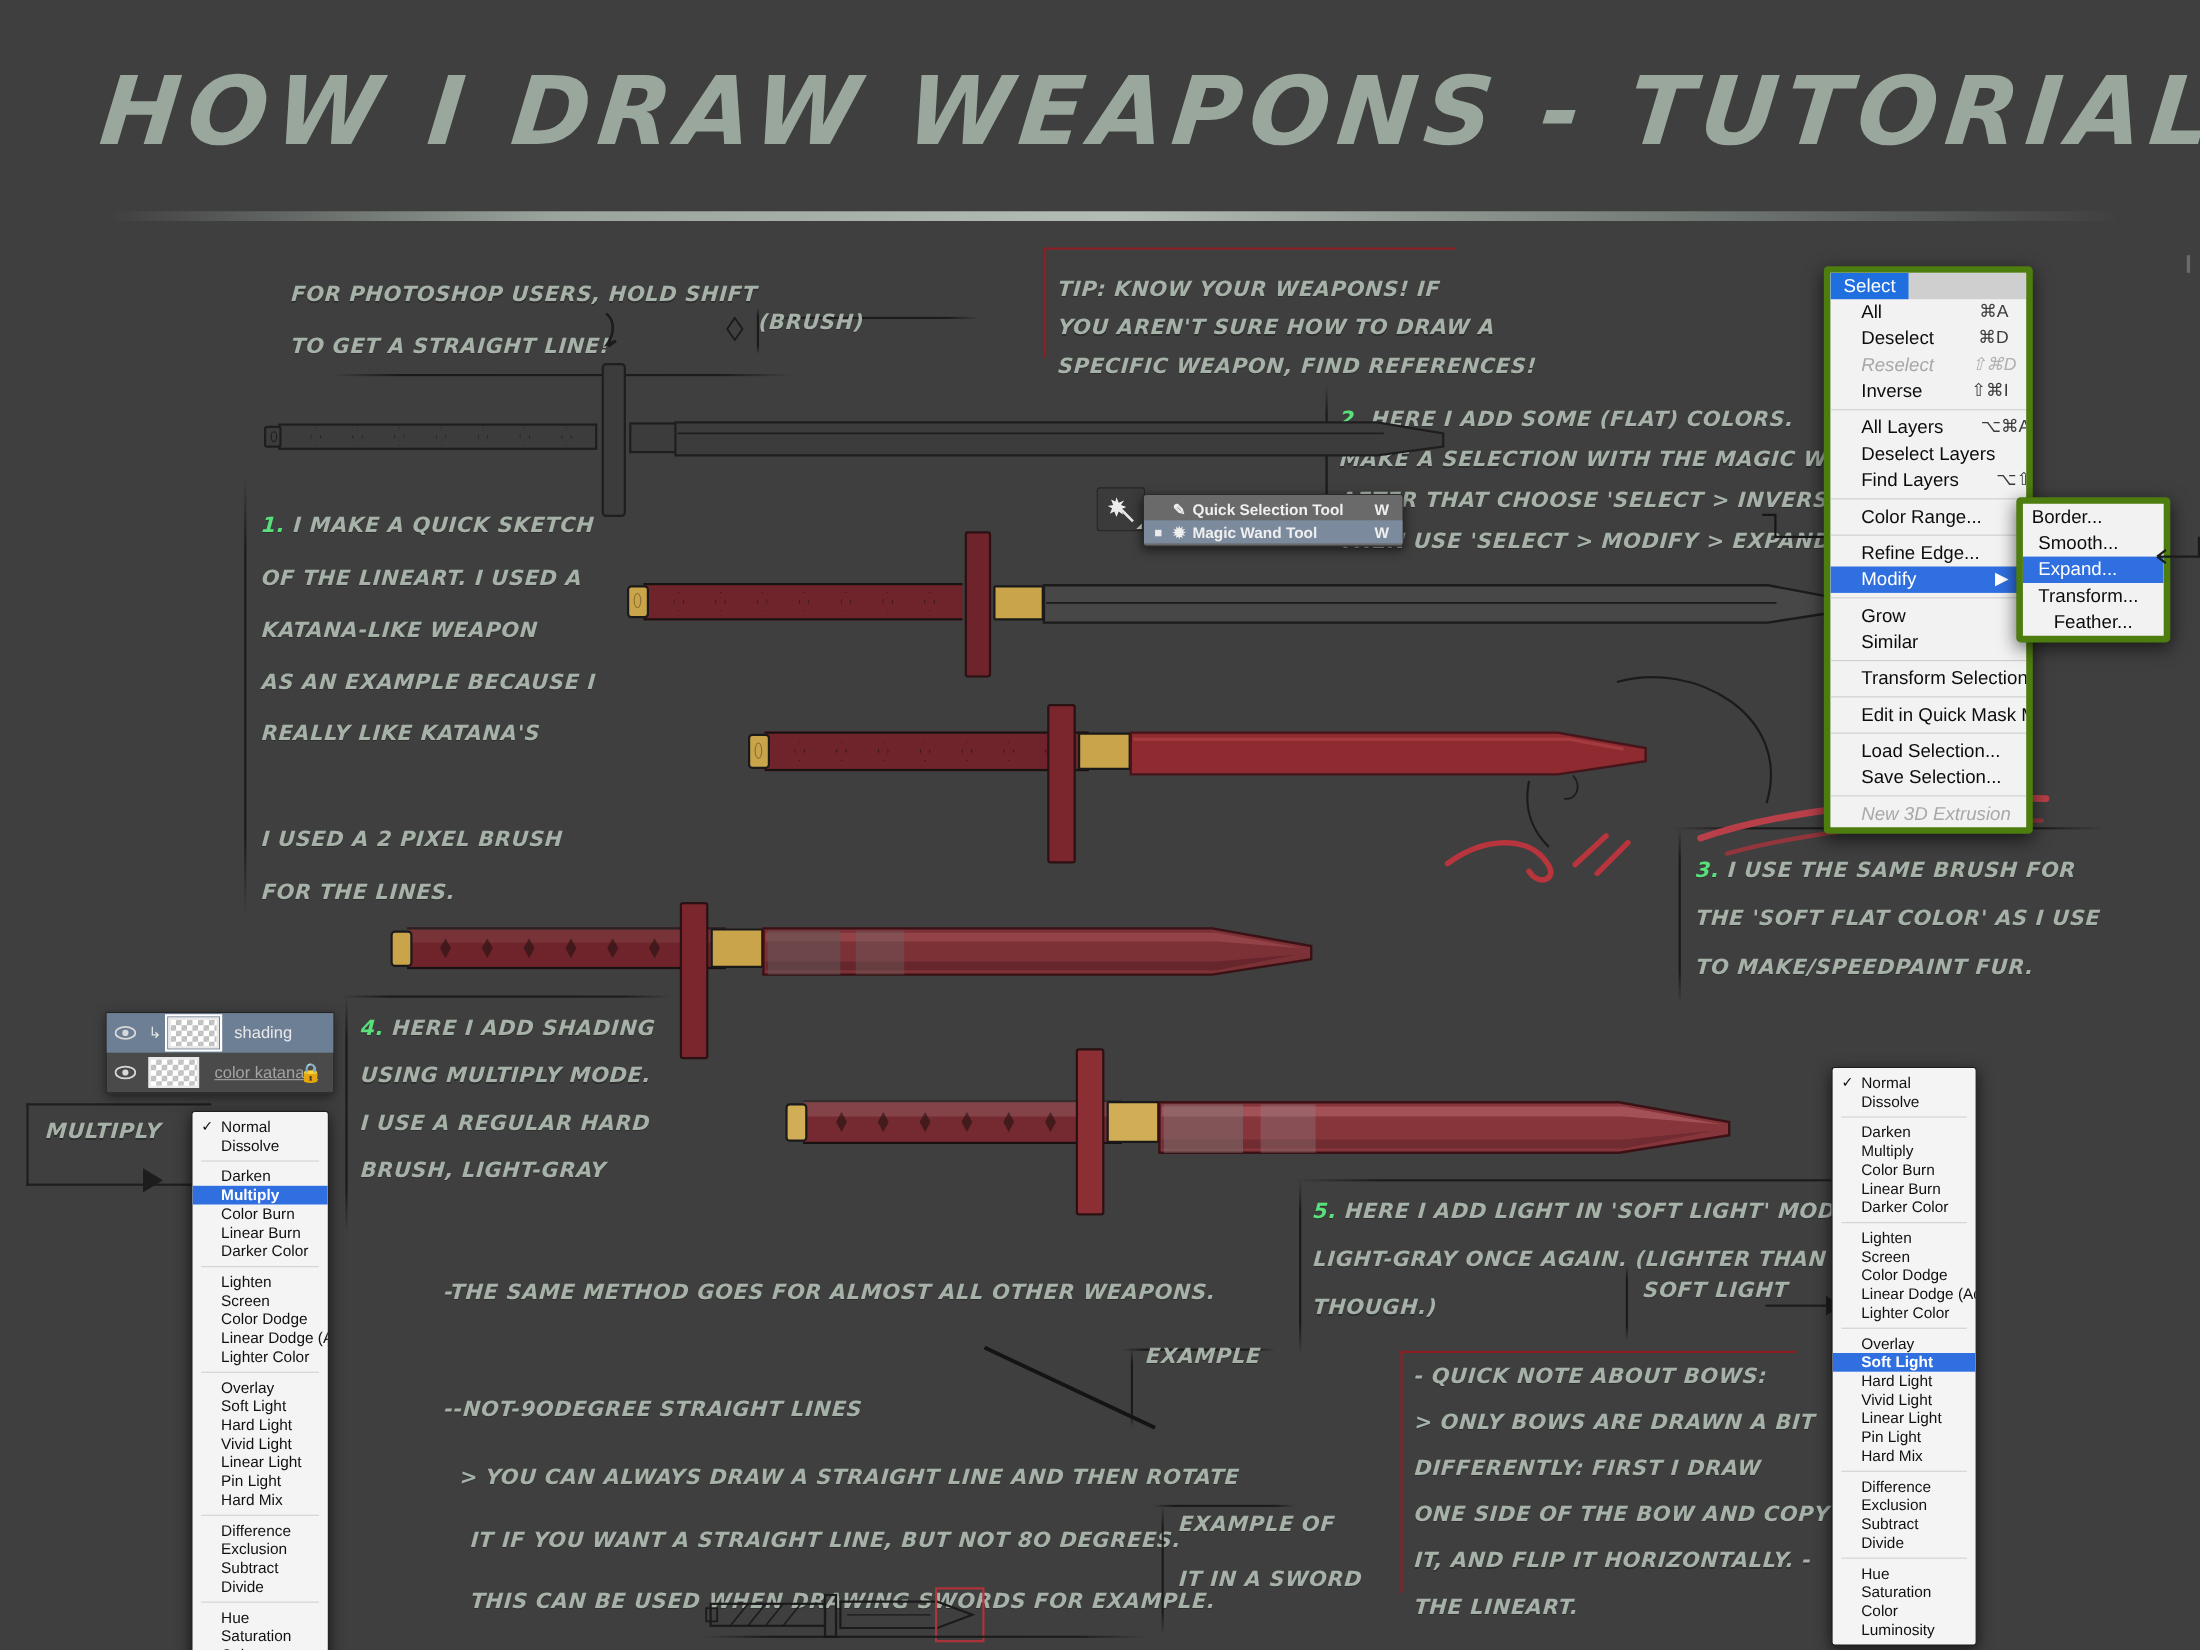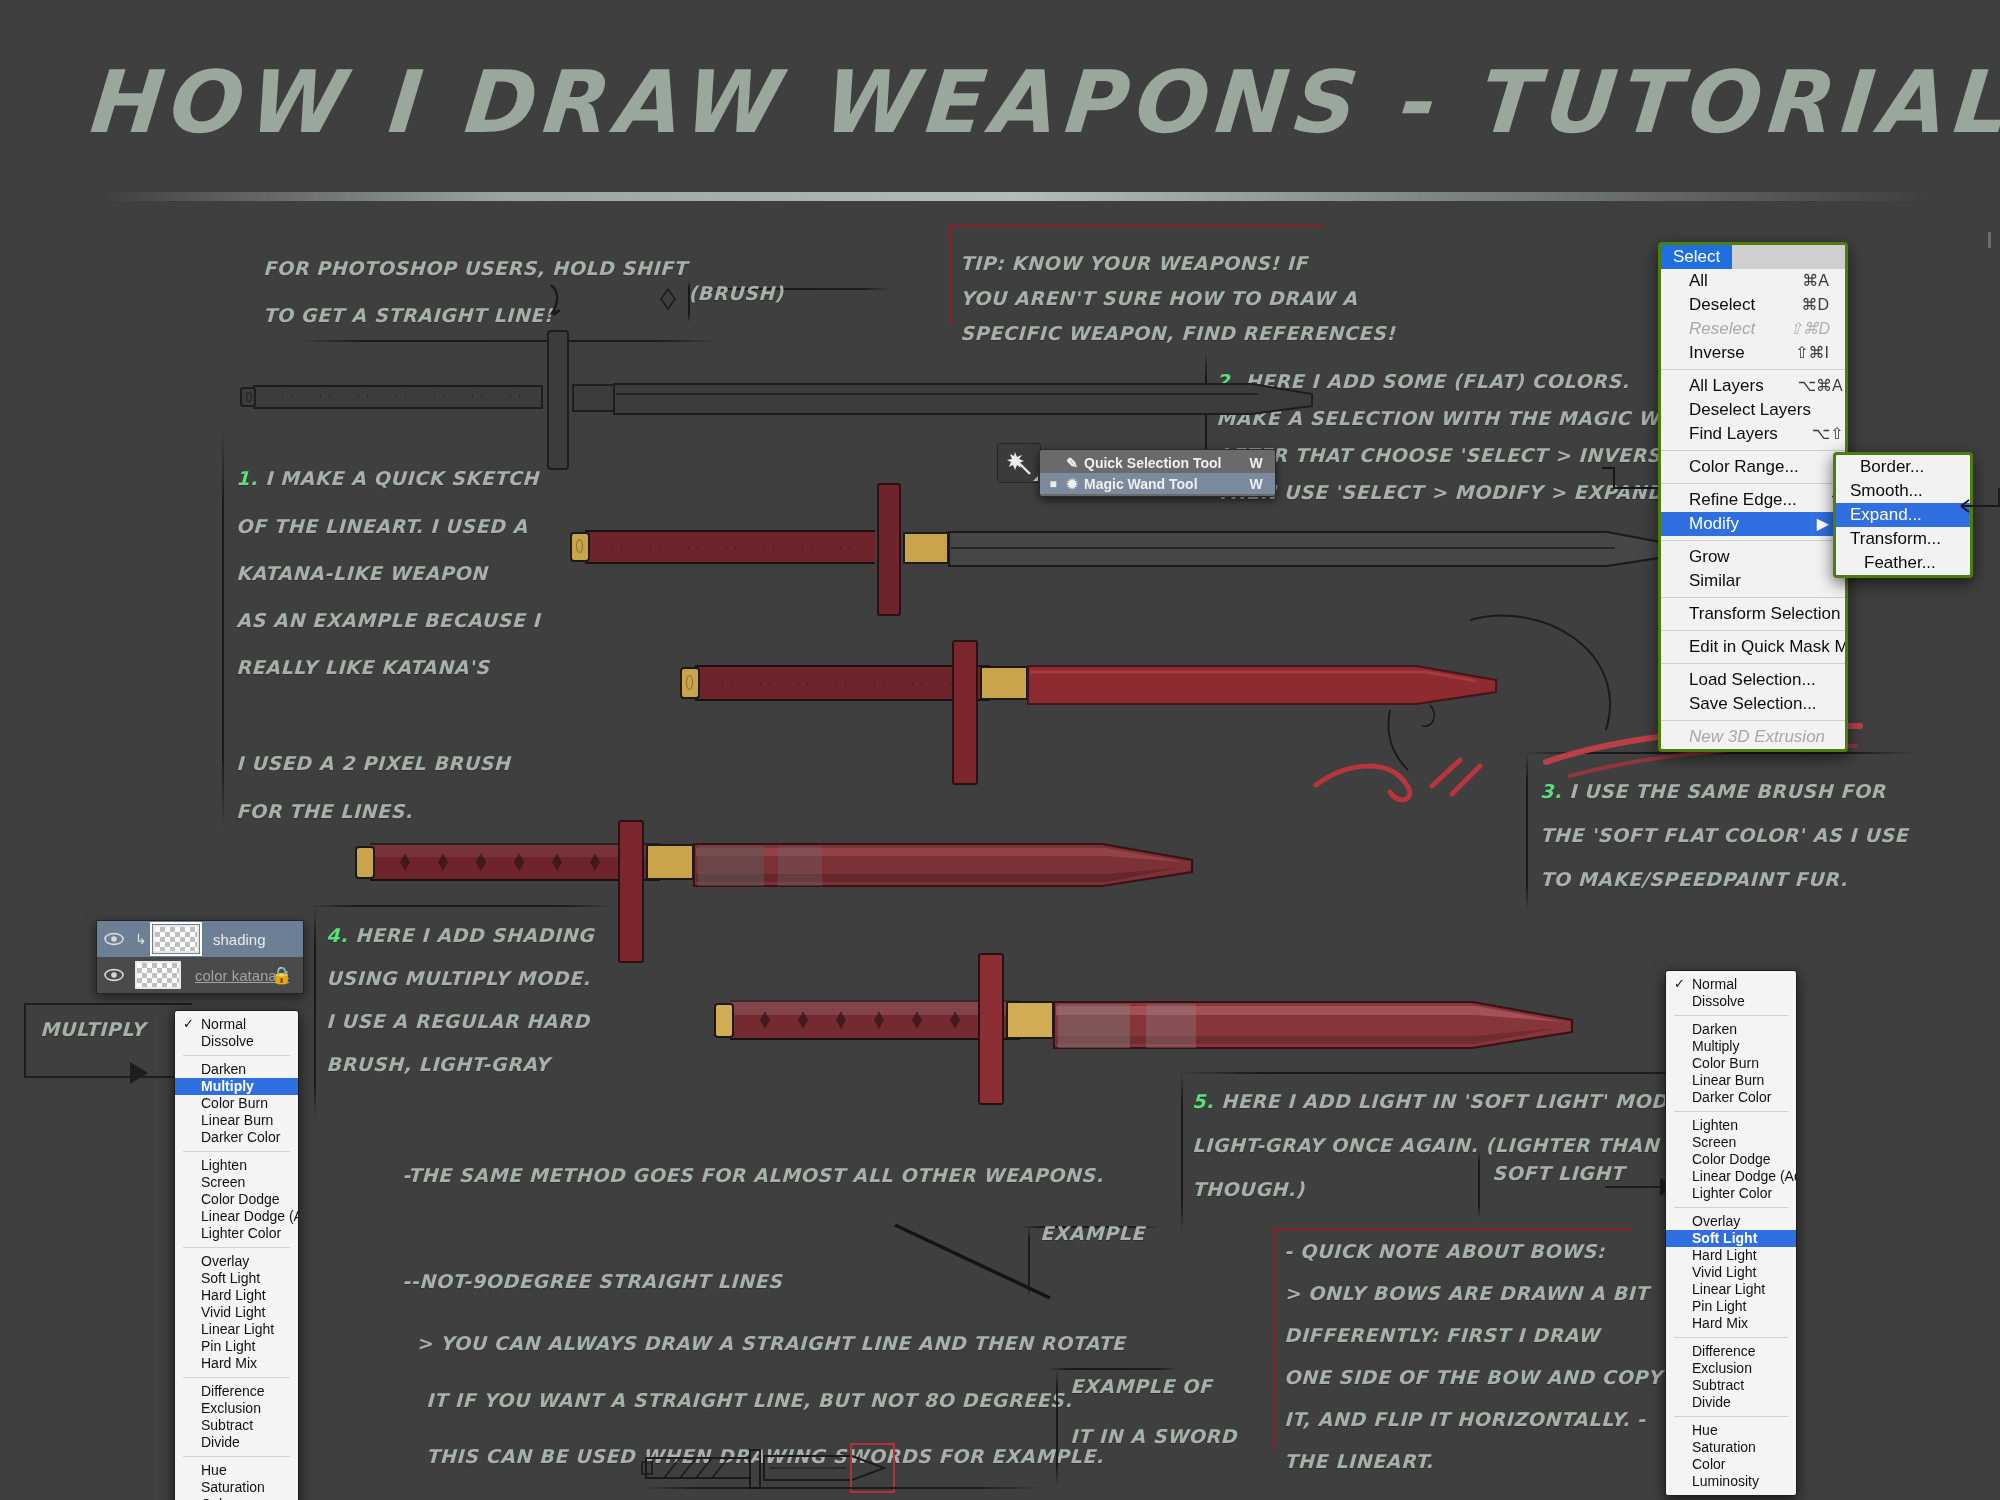--- a/index.html
+++ b/index.html
@@ -51,21 +51,21 @@
   .guard { position:absolute; border-radius:3px; }
   .collar { position:absolute; border-radius:2px; }
   .dia { position:absolute; width:10px; height:18px;
     background:transparent; border:1.6px solid rgba(20,12,12,.75);
     transform:rotate(0deg) ; border-radius:2px;
     clip-path:polygon(50% 0,100% 50%,50% 100%,0 50%); }
   .dia.filled { background:rgba(30,14,14,.55); border:none; }
 
   
   .ps-menu {
-    position:absolute; background:#f2f2f2; border:3px solid #4d7c0f;
+    position:absolute; background:#f2f2f2; border:6px solid #4d7c0f;
     border-radius:4px; box-shadow:0 5px 16px rgba(0,0,0,.6);
     font-family:"Liberation Sans", sans-serif; overflow:hidden;
   }
   .ps-menu .mrow {
     display:flex; justify-content:space-between; align-items:center;
     padding:1px 16px 1px 28px; font-size:17px; color:#0c0c0c;
     height:24px; line-height:22px; white-space:nowrap;
   }
   .ps-menu .mrow.dim { color:#a8a8a8;font-style:italic; }
   .ps-menu .mrow.sel { background:#2f6fe0; color:#fff; }
@@ -449,21 +449,21 @@
         </div>
         <div class="msep"></div>
         <div class="mrow dim">
           <span>New 3D Extrusion</span>
         </div>
       </div>
   </div>
 
   <div class="ps-menu" style="left:1833px; top:452px; width:140px;">
     <div id="modify-submenu-items">
-        <div class="mrow" style="padding-left: 24px;">
+        <div class="mrow" style="padding-left: 8px;">
           <span>Border...</span>
         </div>
         <div class="mrow" style="padding-left: 14px;">
           <span>Smooth...</span>
         </div>
         <div class="mrow sel" style="padding-left: 14px;">
           <span>Expand...</span>
         </div>
         <div class="mrow" style="padding-left: 14px;">
           <span>Transform...</span>

